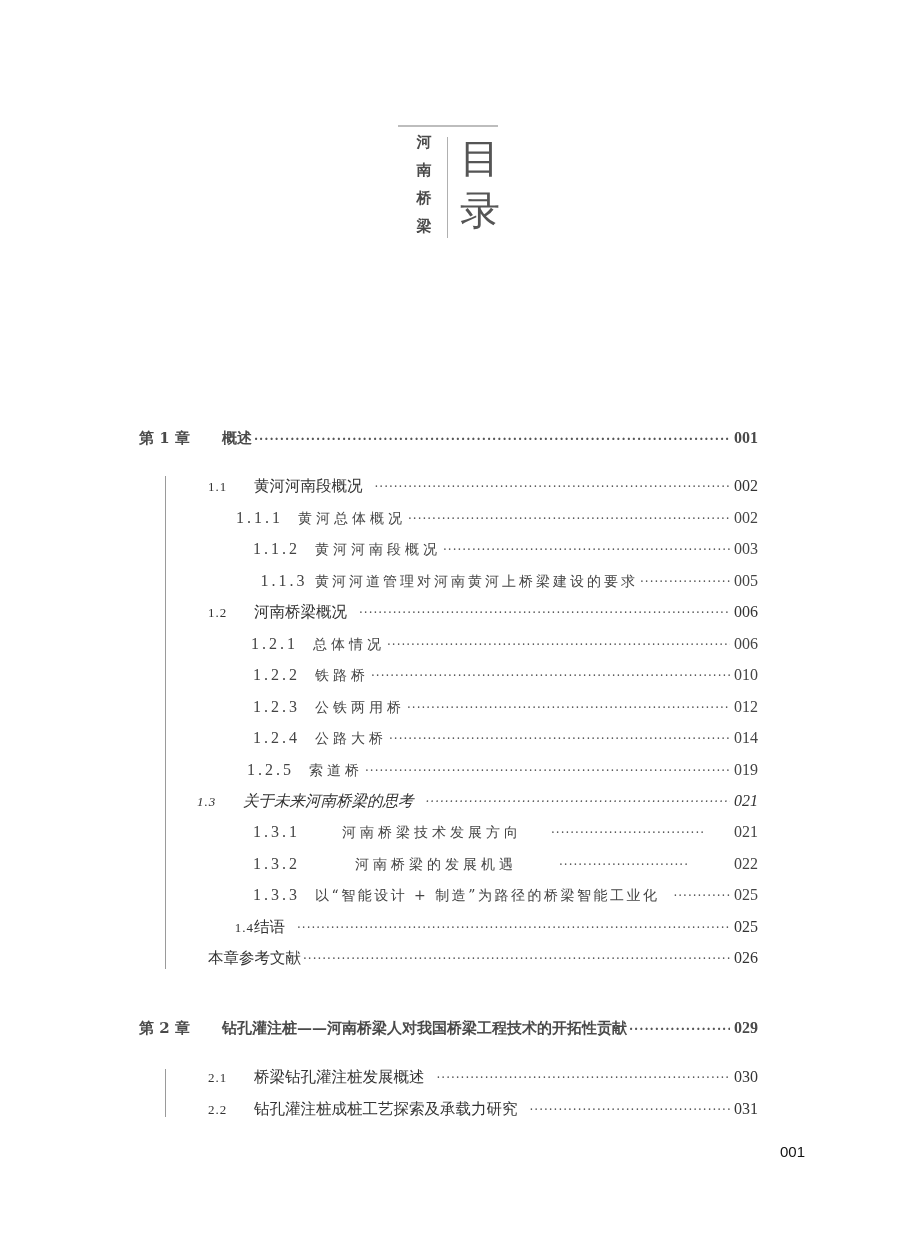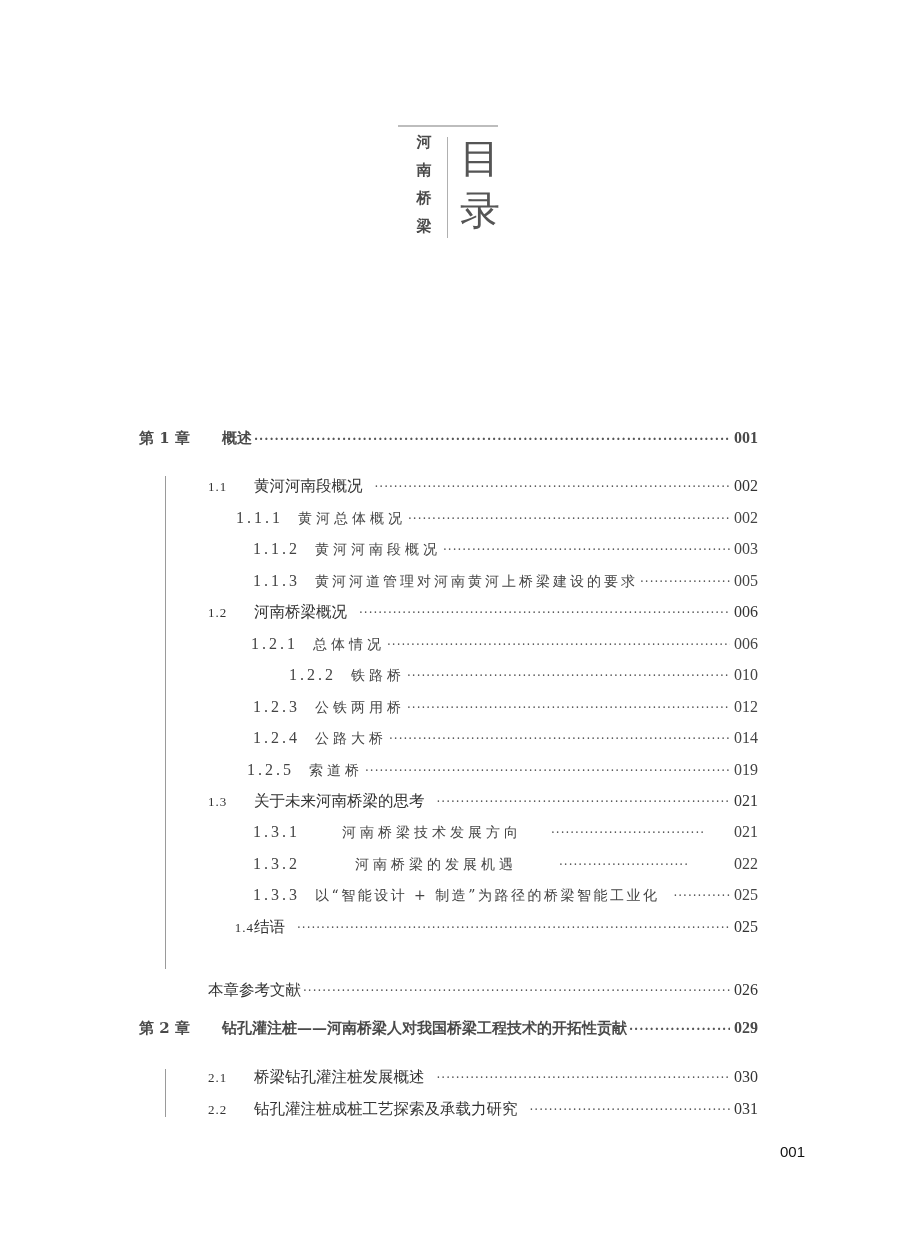--- a/index.html
+++ b/index.html
@@ -67,39 +67,39 @@
   <span class="title">黄河总体概况</span>
   <span class="leader">··································································································································</span>
   <span class="page">002</span>
 </div>
 <div class="toc-row sub" style="left:253px; top:538px;">
   <span class="num">1.1.2</span>
   <span class="title">黄河河南段概况</span>
   <span class="leader">··································································································································</span>
   <span class="page">003</span>
 </div>
-<div class="toc-row sub" style="left:253px; top:570px;">
+<div class="toc-row sub" style="left:253px; top:570px;text-align:center;">
   <span class="num">1.1.3</span>
   <span class="title" style="letter-spacing:3px">黄河河道管理对河南黄河上桥梁建设的要求</span>
   <span class="leader">··································································································································</span>
   <span class="page">005</span>
 </div>
 <div class="toc-row sec" style="left:208px; top:601px;">
   <span class="num">1.2</span>
   <span class="title">河南桥梁概况</span>
   <span class="leader" style="margin-left:12px">··································································································································</span>
   <span class="page">006</span>
 </div>
 <div class="toc-row sub" style="left:251px; top:633px;justify-content:space-between;">
   <span class="num">1.2.1</span>
   <span class="title">总体情况</span>
   <span class="leader">··································································································································</span>
   <span class="page">006</span>
 </div>
-<div class="toc-row sub" style="left:253px; top:664px;margin-left:36px;">
+<div class="toc-row sub" style="left:253px; top:664px;">
   <span class="num">1.2.2</span>
   <span class="title">铁路桥</span>
   <span class="leader">··································································································································</span>
   <span class="page">010</span>
 </div>
 <div class="toc-row sub" style="left:253px; top:696px;">
   <span class="num">1.2.3</span>
   <span class="title">公铁两用桥</span>
   <span class="leader">··································································································································</span>
   <span class="page">012</span>
@@ -109,21 +109,21 @@
   <span class="title">公路大桥</span>
   <span class="leader">··································································································································</span>
   <span class="page">014</span>
 </div>
 <div class="toc-row sub" style="left:247px; top:759px;">
   <span class="num">1.2.5</span>
   <span class="title">索道桥</span>
   <span class="leader">··································································································································</span>
   <span class="page">019</span>
 </div>
-<div class="toc-row sec" style="left:208px; top:790px;">
+<div class="toc-row sec" style="left:197px; top:790px;font-style:italic;">
   <span class="num">1.3</span>
   <span class="title">关于未来河南桥梁的思考</span>
   <span class="leader" style="margin-left:12px">··································································································································</span>
   <span class="page">021</span>
 </div>
 <div class="toc-row sub" style="left:253px; top:821px;gap:27px;">
   <span class="num">1.3.1</span>
   <span class="title">河南桥梁技术发展方向</span>
   <span class="leader">··································································································································</span>
   <span class="page">021</span>
@@ -139,21 +139,21 @@
   <span class="title" style="letter-spacing:2.5px">以“智能设计 + 制造”为路径的桥梁智能工业化</span>
   <span class="leader" style="margin-left:14px">··································································································································</span>
   <span class="page">025</span>
 </div>
 <div class="toc-row sec" style="left:208px; top:916px;text-align:right;">
   <span class="num">1.4</span>
   <span class="title">结语</span>
   <span class="leader" style="margin-left:12px">··································································································································</span>
   <span class="page">025</span>
 </div>
-<div class="toc-row sec" style="left:208px; top:947px;margin-top:32px;">
+<div class="toc-row sec" style="left:208px; top:947px;">
   <span class="title">本章参考文献</span>
   <span class="leader">··································································································································</span>
   <span class="page">026</span>
 </div>
 
 <div class="toc-row chapter" style="left:139px; top:1017px;">
   <span class="num">第 2 章</span>
   <span class="title">钻孔灌注桩——河南桥梁人对我国桥梁工程技术的开拓性贡献</span>
   <span class="leader">··································································································································</span>
   <span class="page">029</span>

